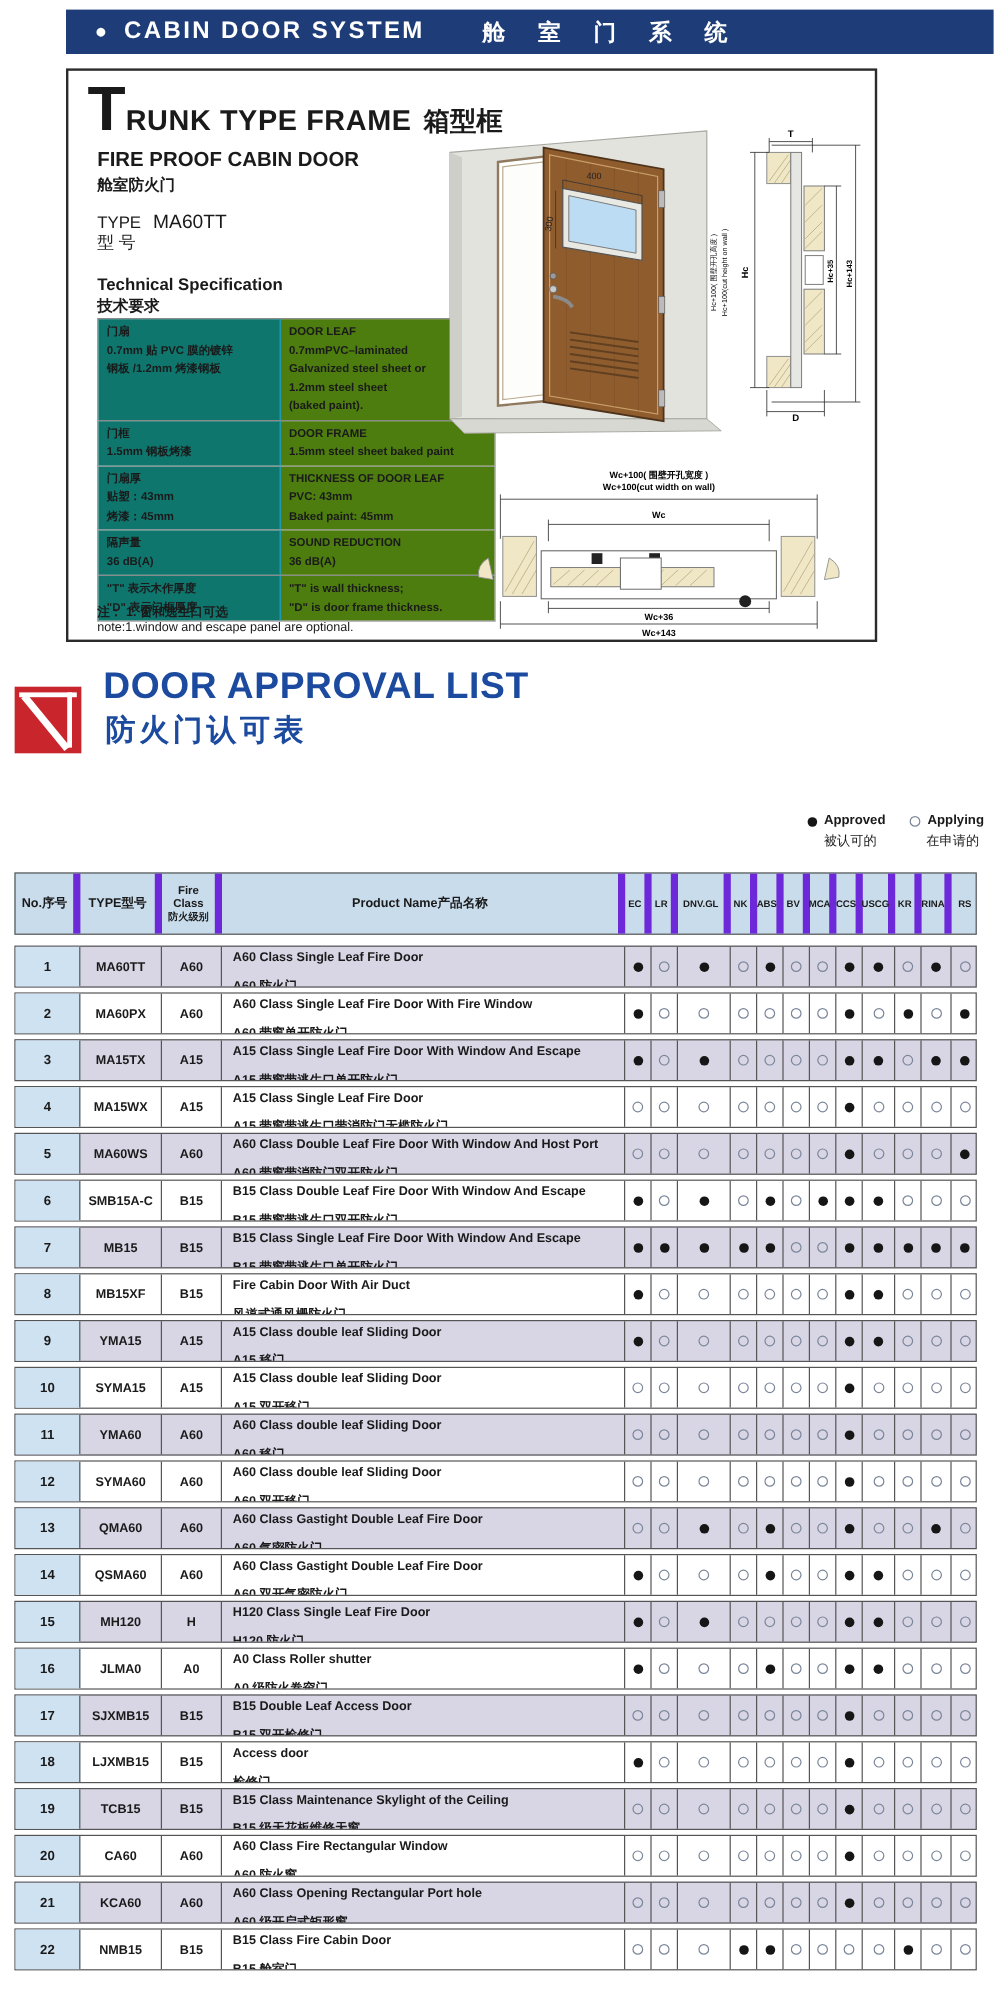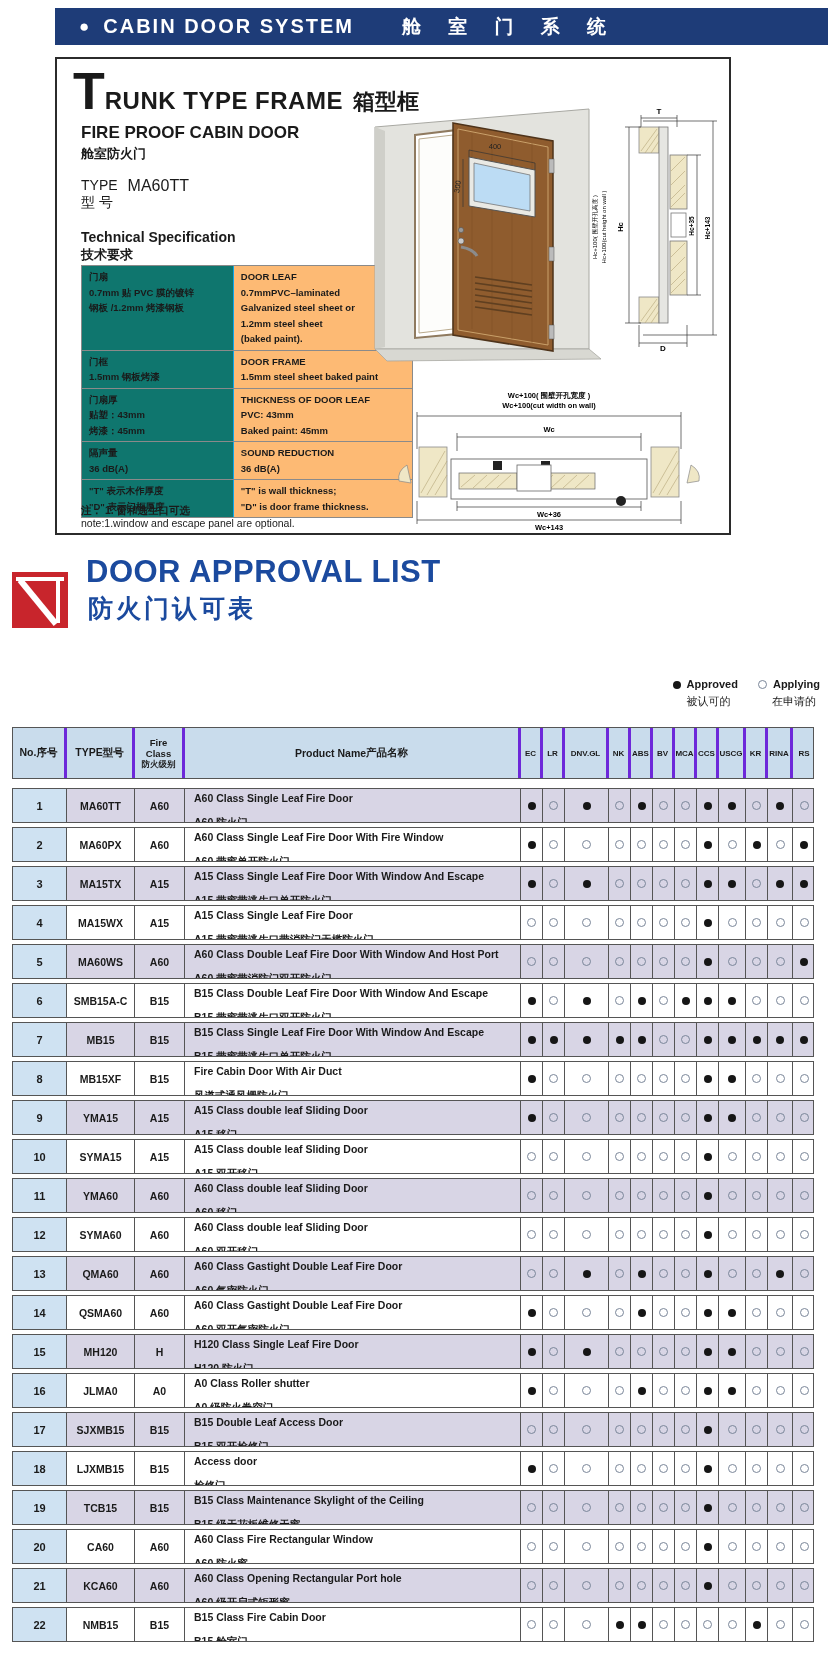--- a/index.html
+++ b/index.html
@@ -22,21 +22,21 @@
   .type-block{position:absolute;left:24px;top:118px;display:flex;gap:10px;}
   .type-labels{display:flex;flex-direction:column;font-size:14px;line-height:17px;}
   .type-value{font-size:16px;margin-bottom:8px;}
   .spec-title-en{position:absolute;left:24px;top:170px;font-size:14px;font-weight:bold;}
   .spec-title-zh{position:absolute;left:24px;top:187px;font-size:13px;font-weight:bold;}
   .spec-table{position:absolute;left:24px;top:206px;width:330px;border:1px solid #8a8a8a;}
   .spec-row{display:grid;grid-template-columns:46% 54%;border-top:1px solid #8a8a8a;}
   .spec-row:first-child{border-top:none;}
   .spec-zh,.spec-en{padding:3px 7px;font-size:9.5px;font-weight:bold;line-height:15.5px;white-space:pre-line;}
   .spec-zh{background:#0f766e;border-right:1px solid #0ea5e9;}
-  .spec-en{background:#fdba74;}
+  .spec-en{background:#4d7c0f;}
   .note{position:absolute;left:24px;top:445px;font-size:10.5px;line-height:13px;}
   .note .n-zh{font-weight:bold;}
   .svg-door{position:absolute;left:300px;top:38px;}
   .svg-vsec{position:absolute;left:528px;top:46px;}
   .svg-hsec{position:absolute;left:332px;top:330px;}
 
   
   .appr-icon{position:absolute;left:12px;top:572px;width:56px;height:56px;}
   .appr-title-en{position:absolute;left:86px;top:554px;font-size:31px;font-weight:bold;color:#1b4a9e;letter-spacing:.5px;}
   .appr-title-zh{position:absolute;left:88px;top:592px;font-size:25px;font-weight:bold;color:#1b4a9e;letter-spacing:3px;}
@@ -47,21 +47,21 @@
   .legend .lg-row{display:flex;align-items:center;gap:6px;font-weight:bold;}
   .legend .lg-zh{padding-left:14px;font-weight:normal;}
   .dot{display:inline-block;border-radius:50%;}
   .dot.filled{width:8px;height:8px;background:#161616;}
   .dot.open{width:7px;height:7px;border:1px solid #7a8699;background:transparent;}
 
   
   .atable{position:absolute;left:12px;top:727px;width:802px;}
   .grid16{display:grid;grid-template-columns:54px 68px 50px 336px 22px 22px 44px 22px 22px 22px 22px 22px 27px 22px 25px 22px;}
   .ahead{height:52px;background:#c9dcec;border:1px solid #555;box-sizing:border-box;}
-  .hcell{border-right:3px solid #6d28d9;display:flex;align-items:center;justify-content:center;text-align:center;font-weight:bold;font-size:10.5px;}
+  .hcell{border-right:6px solid #6d28d9;display:flex;align-items:center;justify-content:center;text-align:center;font-weight:bold;font-size:10.5px;}
   .hcell:last-child{border-right:none;}
   .hcell.soc{font-size:8px;padding:0 1px;}
   .fire-head{flex-direction:column;font-size:9.5px;line-height:11px;}
   .fire-head .fh-zh{font-size:8.5px;}
   .prod-head{}
   .rows{margin-top:9px;}
   .trow{border:1px solid #555;box-sizing:border-box;height:35px;background:#fff;}
   .trow + .trow{margin-top:4px;}
   .trow.odd{background:#d8d5e5;}
   .cell{border-right:1px solid #555;display:flex;align-items:center;justify-content:center;font-size:10.5px;font-weight:bold;overflow:hidden;}

